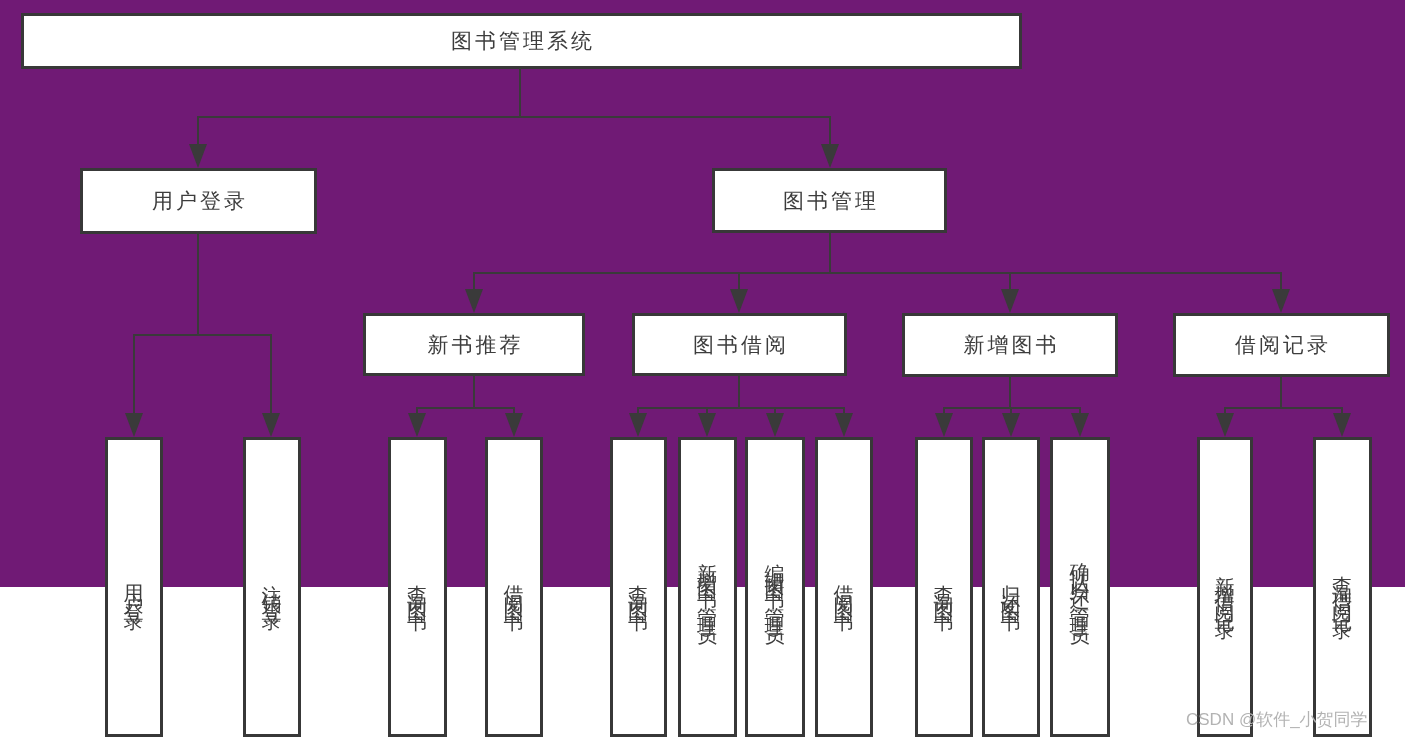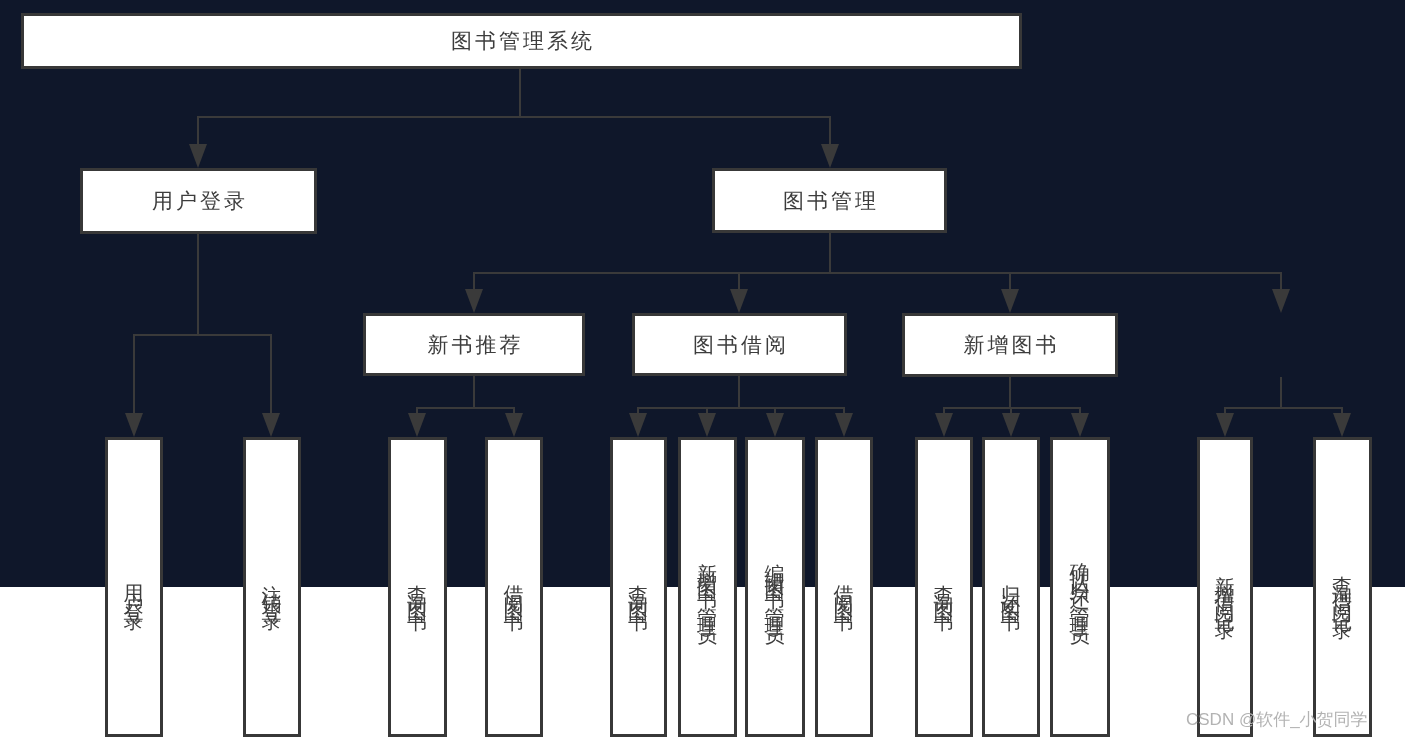--- a/index.html
+++ b/index.html
@@ -5,21 +5,21 @@
   html, body { margin: 0; padding: 0; }
   body {
     width: 1405px; height: 747px;
     background: #ffffff;
     font-family: "Liberation Sans", sans-serif;
     overflow: hidden;
   }
   #canvas {
     position: relative;
     width: 1405px; height: 587px;
-    background: #0f172a;
+    background: #701a75;
   }
   .box {
     position: absolute;
     box-sizing: border-box;
     border: 3px solid #383838;
     background: #ffffff;
     display: flex;
     align-items: center;
     justify-content: center;
     color: #3d3d3d;
@@ -80,20 +80,23 @@
   </div>
 
   <div class="box hbox" style="left:363px; top:313px; width:222px; height:63px;">
     <span>新书推荐</span>
   </div>
 
   <div class="box hbox" style="left:902px; top:313px; width:216px; height:64px;">
     <span>新增图书</span>
   </div>
 
+  <div class="box hbox" style="left:1173px; top:313px; width:217px; height:64px;">
+    <span>借阅记录</span>
+  </div>
 
   <div class="box vbox" style="left:105px; top:437px; width:58px; height:300px;">
     <span>用户登录</span>
   </div>
   <div class="box vbox" style="left:243px; top:437px; width:58px; height:300px;">
     <span>注销登录</span>
   </div>
   <div class="box vbox" style="left:388px; top:437px; width:59px; height:300px;">
     <span>查询图书</span>
   </div>

